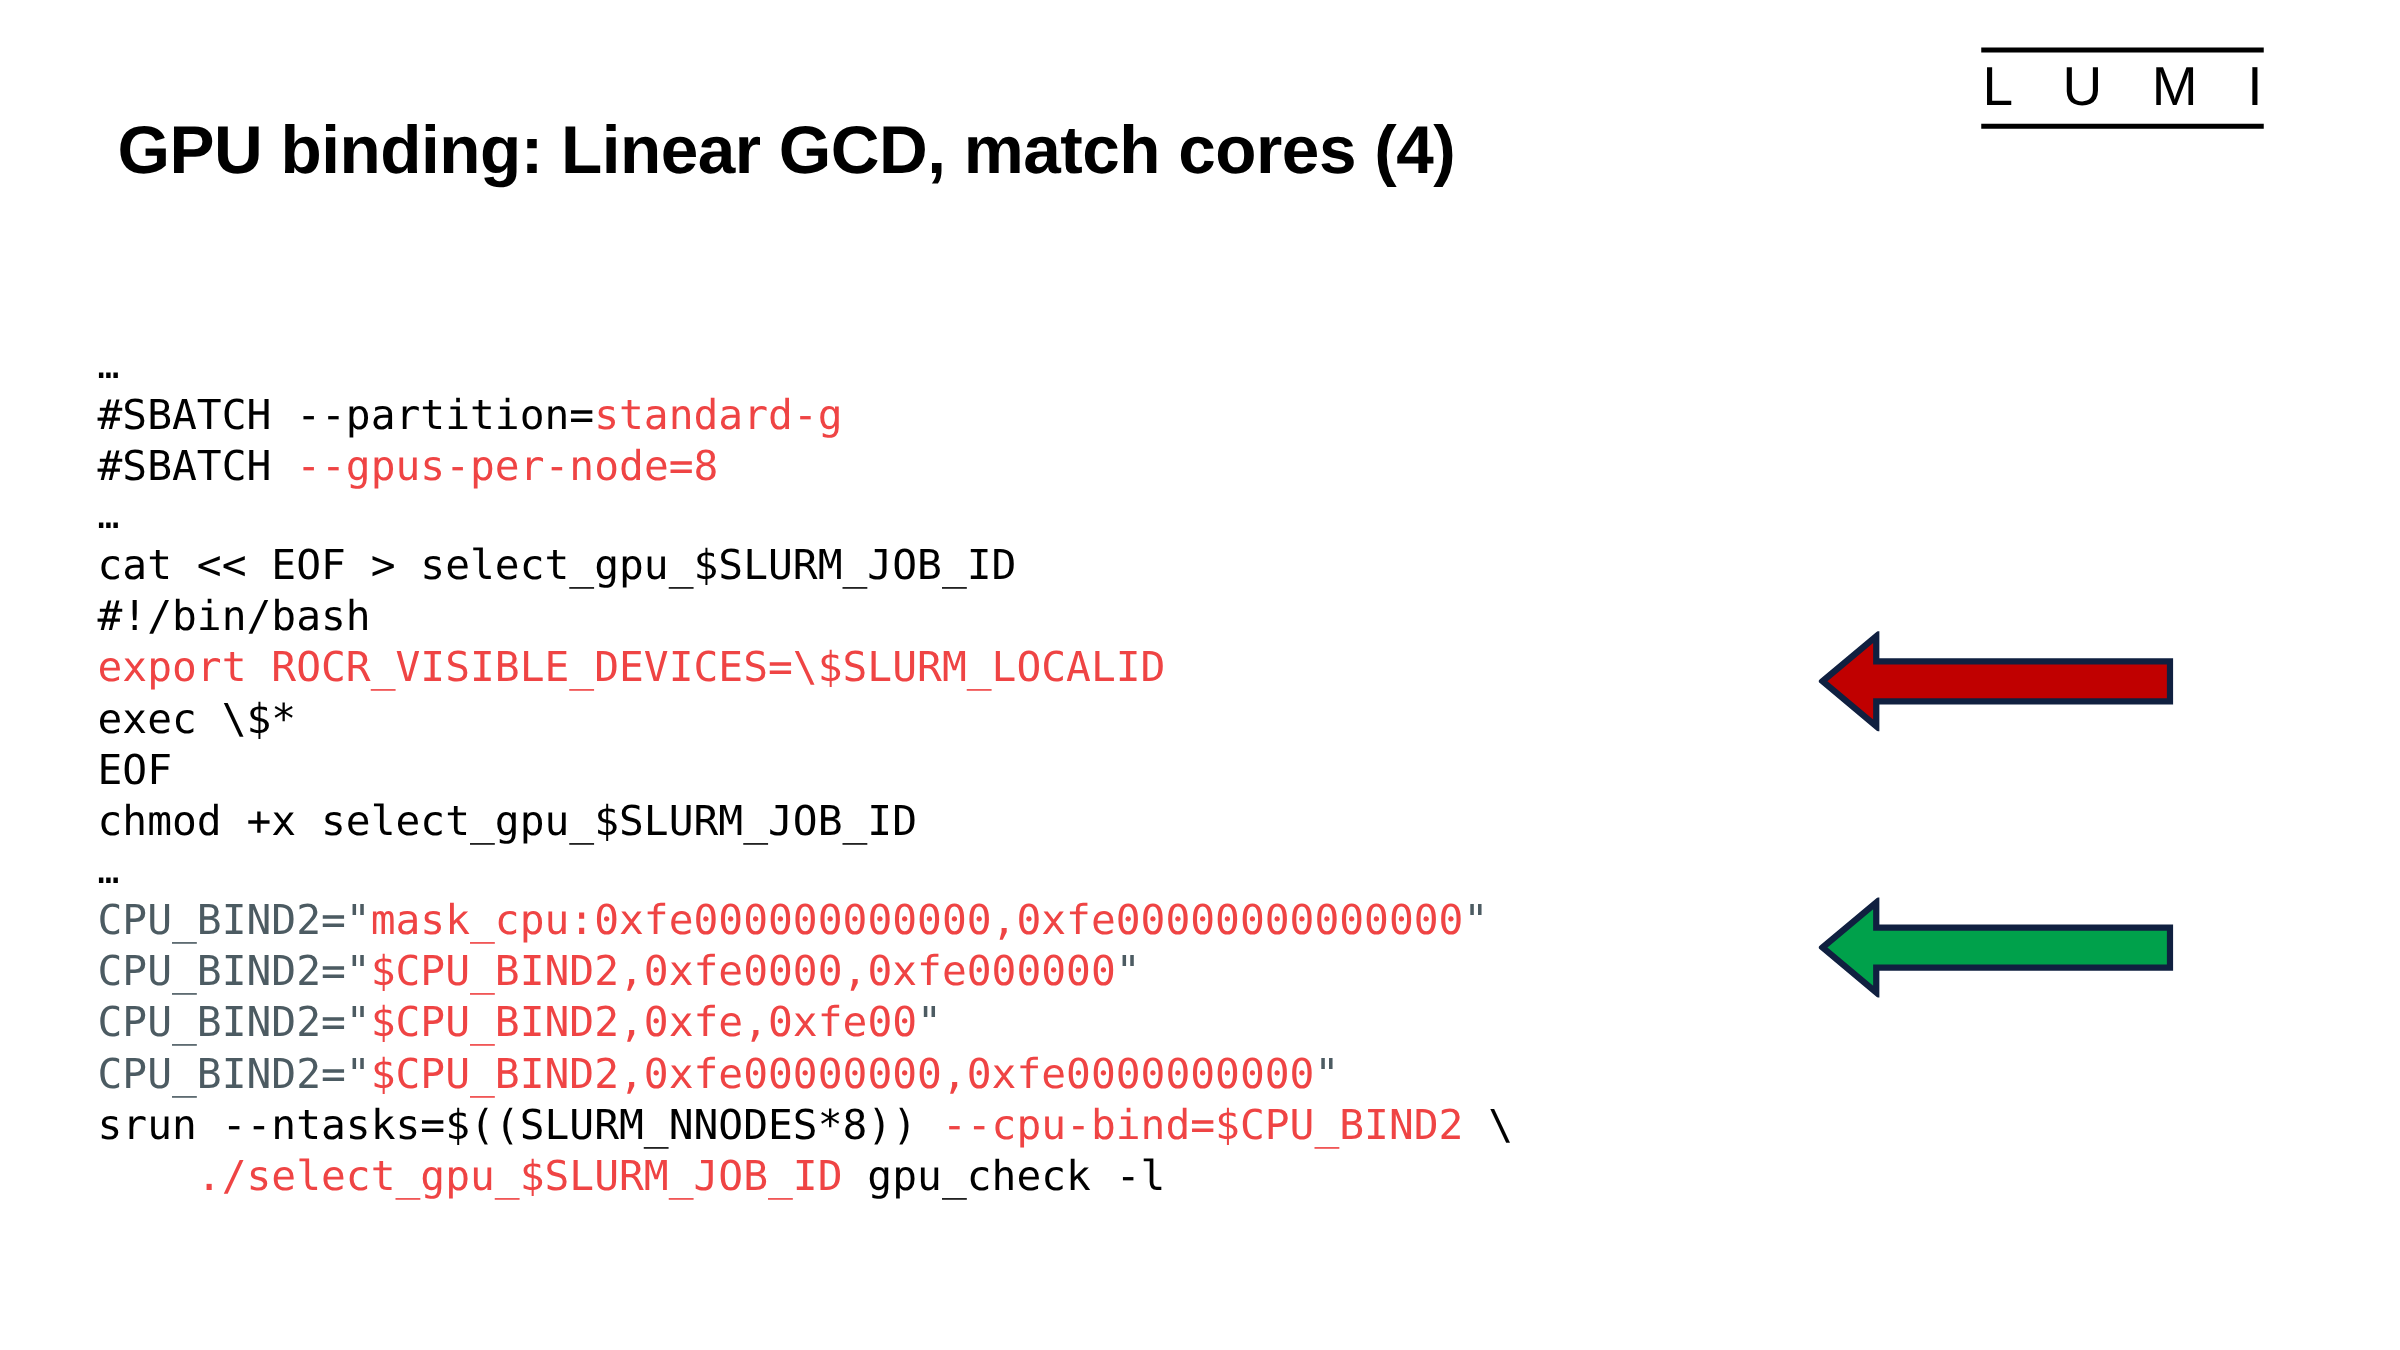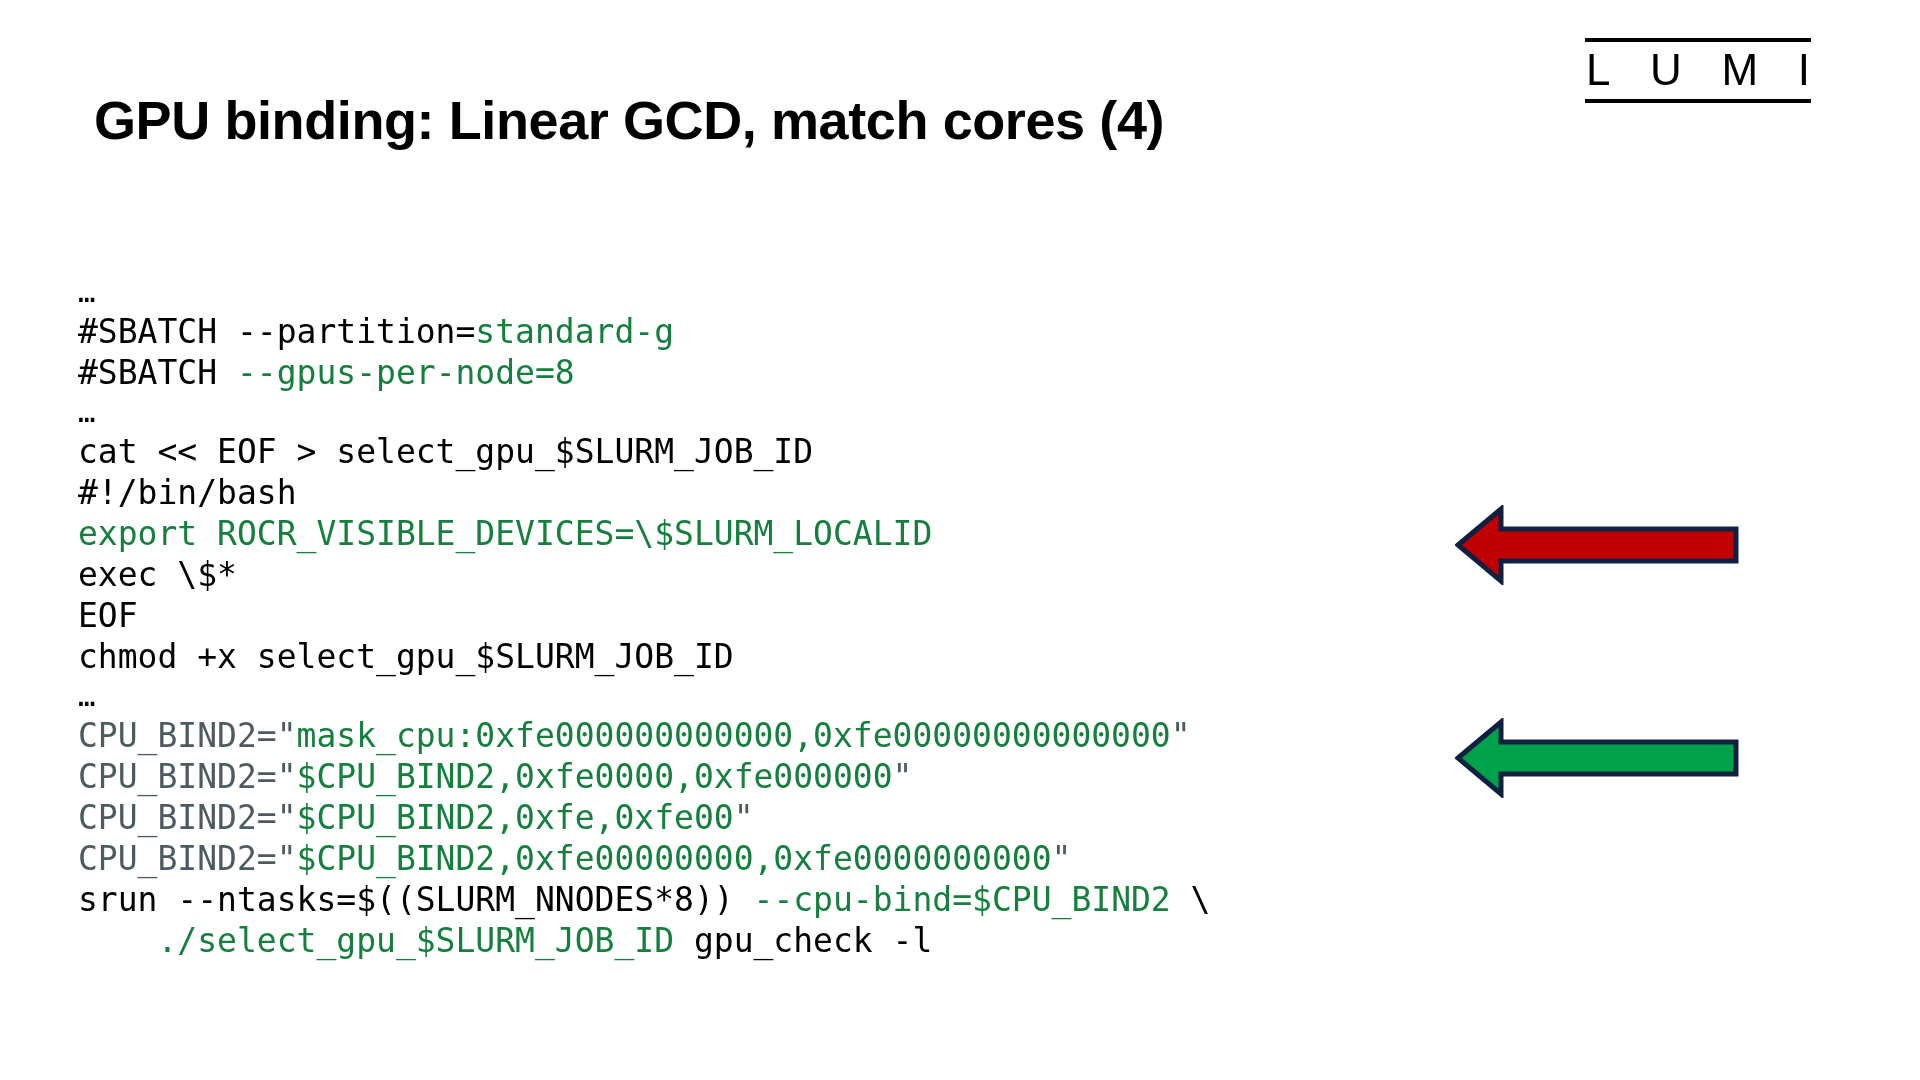--- a/index.html
+++ b/index.html
@@ -74,21 +74,21 @@
     white-space: pre;
     height: 41px;
   }
   #code-block .line.ellipsis {
     font-size: 29px;
     line-height: 38px;
     height: 38px;
     letter-spacing: -1px;
   }
   .blk { color: #000000; }
-  .blu { color: #15803d; }
+  .blu { color: #ef4444; }
   .gry { color: #4c5b62; }
 
   
   .callout-arrow {
     position: absolute;
     display: block;
   }
   #arrow-red { left: 1455px; top: 505px; }
   #arrow-green { left: 1455px; top: 718px; }
 </style>

